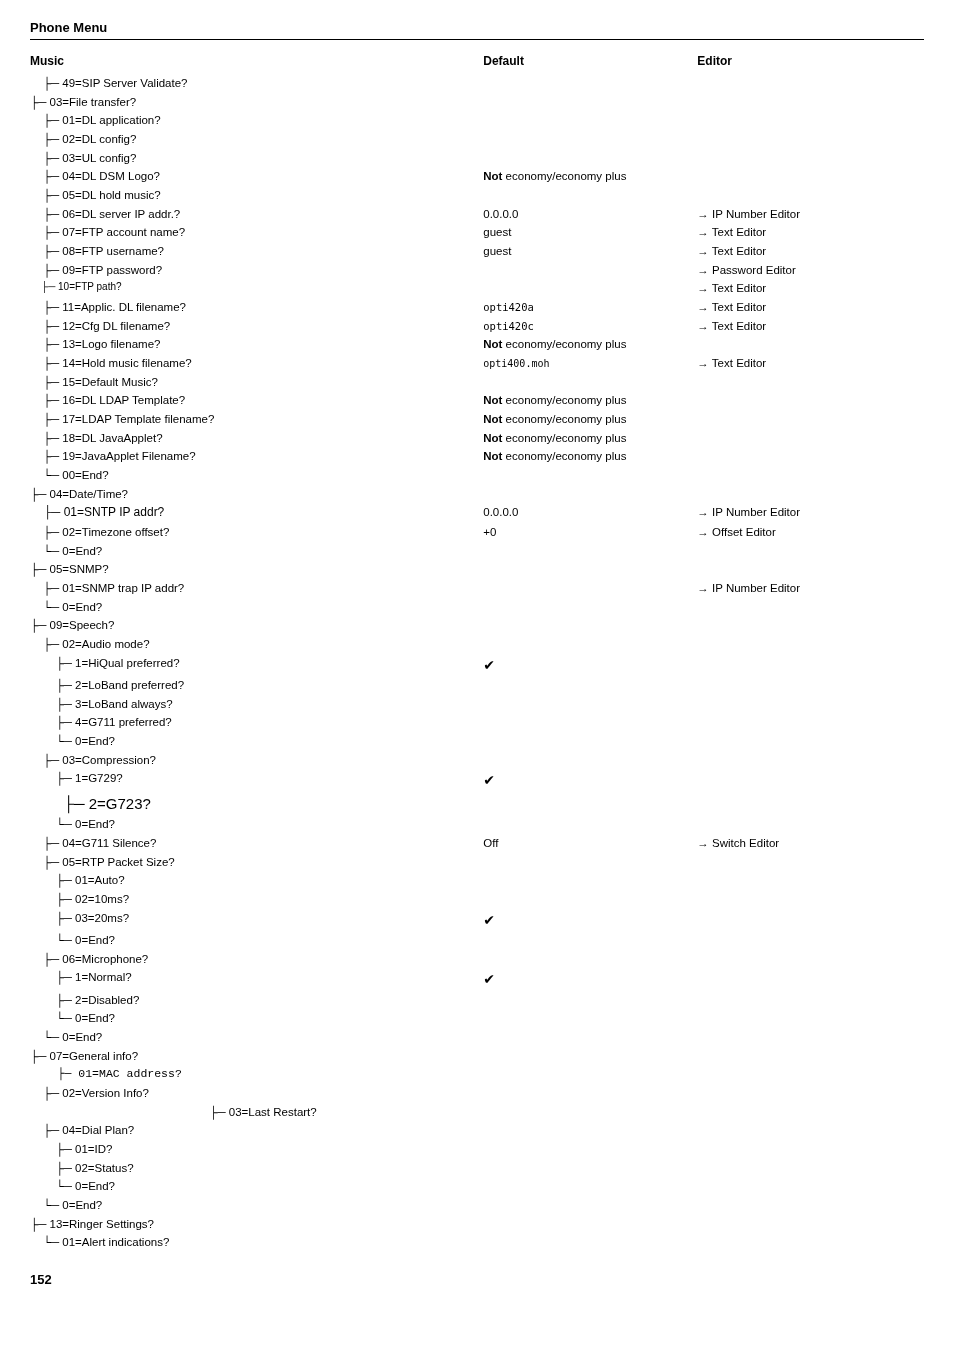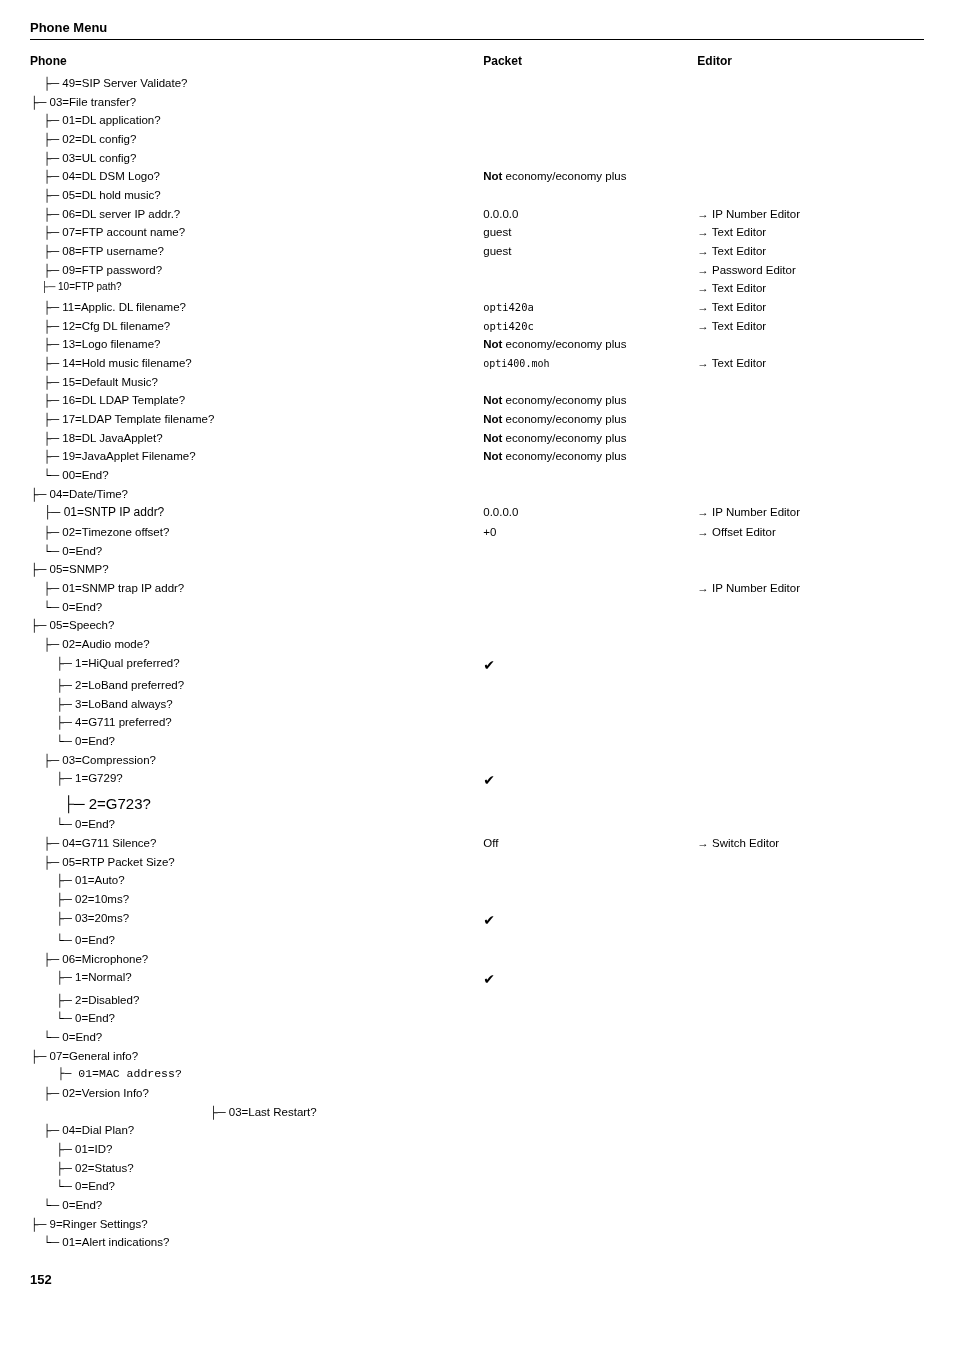--- a/index.html
+++ b/index.html
@@ -49,22 +49,22 @@
     }
   </style>
 </head>
 <body>
 
 <div class="page-title">Phone Menu</div>
 
 <table class="main-table">
   <thead>
     <tr>
-      <th class="col-menu">Phone</th>
-      <th class="col-default">Packet</th>
+      <th class="col-menu">Music</th>
+      <th class="col-default">Default</th>
       <th class="col-editor">Editor</th>
     </tr>
   </thead>
   <tbody id="tree-body">
   <tr class="tree-row">
         <td class="menu-cell" style="font-family: Arial, Helvetica, sans-serif; font-size: 11.5px;">&nbsp;&nbsp;&nbsp;&nbsp;├─ 49=SIP Server Validate?</td>
         <td class="default-cell" style="font-size: 11.5px; padding-right: 8px;"></td>
         <td class="editor-cell" style="font-size: 11.5px;"></td>
       </tr>
       <tr class="tree-row">
@@ -201,21 +201,21 @@
         <td class="menu-cell" style="font-family: Arial, Helvetica, sans-serif; font-size: 11.5px;">&nbsp;&nbsp;&nbsp;&nbsp;├─ 01=SNMP trap IP addr?</td>
         <td class="default-cell" style="font-size: 11.5px; padding-right: 8px;"></td>
         <td class="editor-cell" style="font-size: 11.5px;">→ IP Number Editor</td>
       </tr>
       <tr class="tree-row">
         <td class="menu-cell" style="font-family: Arial, Helvetica, sans-serif; font-size: 11.5px;">&nbsp;&nbsp;&nbsp;&nbsp;└─ 0=End?</td>
         <td class="default-cell" style="font-size: 11.5px; padding-right: 8px;"></td>
         <td class="editor-cell" style="font-size: 11.5px;"></td>
       </tr>
       <tr class="tree-row">
-        <td class="menu-cell" style="font-family: Arial, Helvetica, sans-serif; font-size: 11.5px;">├─ 05=Speech?</td>
+        <td class="menu-cell" style="font-family: Arial, Helvetica, sans-serif; font-size: 11.5px;">├─ 09=Speech?</td>
         <td class="default-cell" style="font-size: 11.5px; padding-right: 8px;"></td>
         <td class="editor-cell" style="font-size: 11.5px;"></td>
       </tr>
       <tr class="tree-row">
         <td class="menu-cell" style="font-family: Arial, Helvetica, sans-serif; font-size: 11.5px;">&nbsp;&nbsp;&nbsp;&nbsp;├─ 02=Audio mode?</td>
         <td class="default-cell" style="font-size: 11.5px; padding-right: 8px;"></td>
         <td class="editor-cell" style="font-size: 11.5px;"></td>
       </tr>
       <tr class="tree-row">
         <td class="menu-cell" style="font-family: Arial, Helvetica, sans-serif; font-size: 11.5px;">&nbsp;&nbsp;&nbsp;&nbsp;&nbsp;&nbsp;&nbsp;&nbsp;├─ 1=HiQual preferred?</td>
@@ -356,21 +356,21 @@
         <td class="menu-cell" style="font-family: Arial, Helvetica, sans-serif; font-size: 11.5px;">&nbsp;&nbsp;&nbsp;&nbsp;&nbsp;&nbsp;&nbsp;&nbsp;└─ 0=End?</td>
         <td class="default-cell" style="font-size: 11.5px; padding-right: 8px;"></td>
         <td class="editor-cell" style="font-size: 11.5px;"></td>
       </tr>
       <tr class="tree-row">
         <td class="menu-cell" style="font-family: Arial, Helvetica, sans-serif; font-size: 11.5px;">&nbsp;&nbsp;&nbsp;&nbsp;└─ 0=End?</td>
         <td class="default-cell" style="font-size: 11.5px; padding-right: 8px;"></td>
         <td class="editor-cell" style="font-size: 11.5px;"></td>
       </tr>
       <tr class="tree-row">
-        <td class="menu-cell" style="font-family: Arial, Helvetica, sans-serif; font-size: 11.5px;">├─ 9=Ringer Settings?</td>
+        <td class="menu-cell" style="font-family: Arial, Helvetica, sans-serif; font-size: 11.5px;">├─ 13=Ringer Settings?</td>
         <td class="default-cell" style="font-size: 11.5px; padding-right: 8px;"></td>
         <td class="editor-cell" style="font-size: 11.5px;"></td>
       </tr>
       <tr class="tree-row">
         <td class="menu-cell" style="font-family: Arial, Helvetica, sans-serif; font-size: 11.5px;">&nbsp;&nbsp;&nbsp;&nbsp;└─ 01=Alert indications?</td>
         <td class="default-cell" style="font-size: 11.5px; padding-right: 8px;"></td>
         <td class="editor-cell" style="font-size: 11.5px;"></td>
       </tr>
     </tbody>
 </table>

